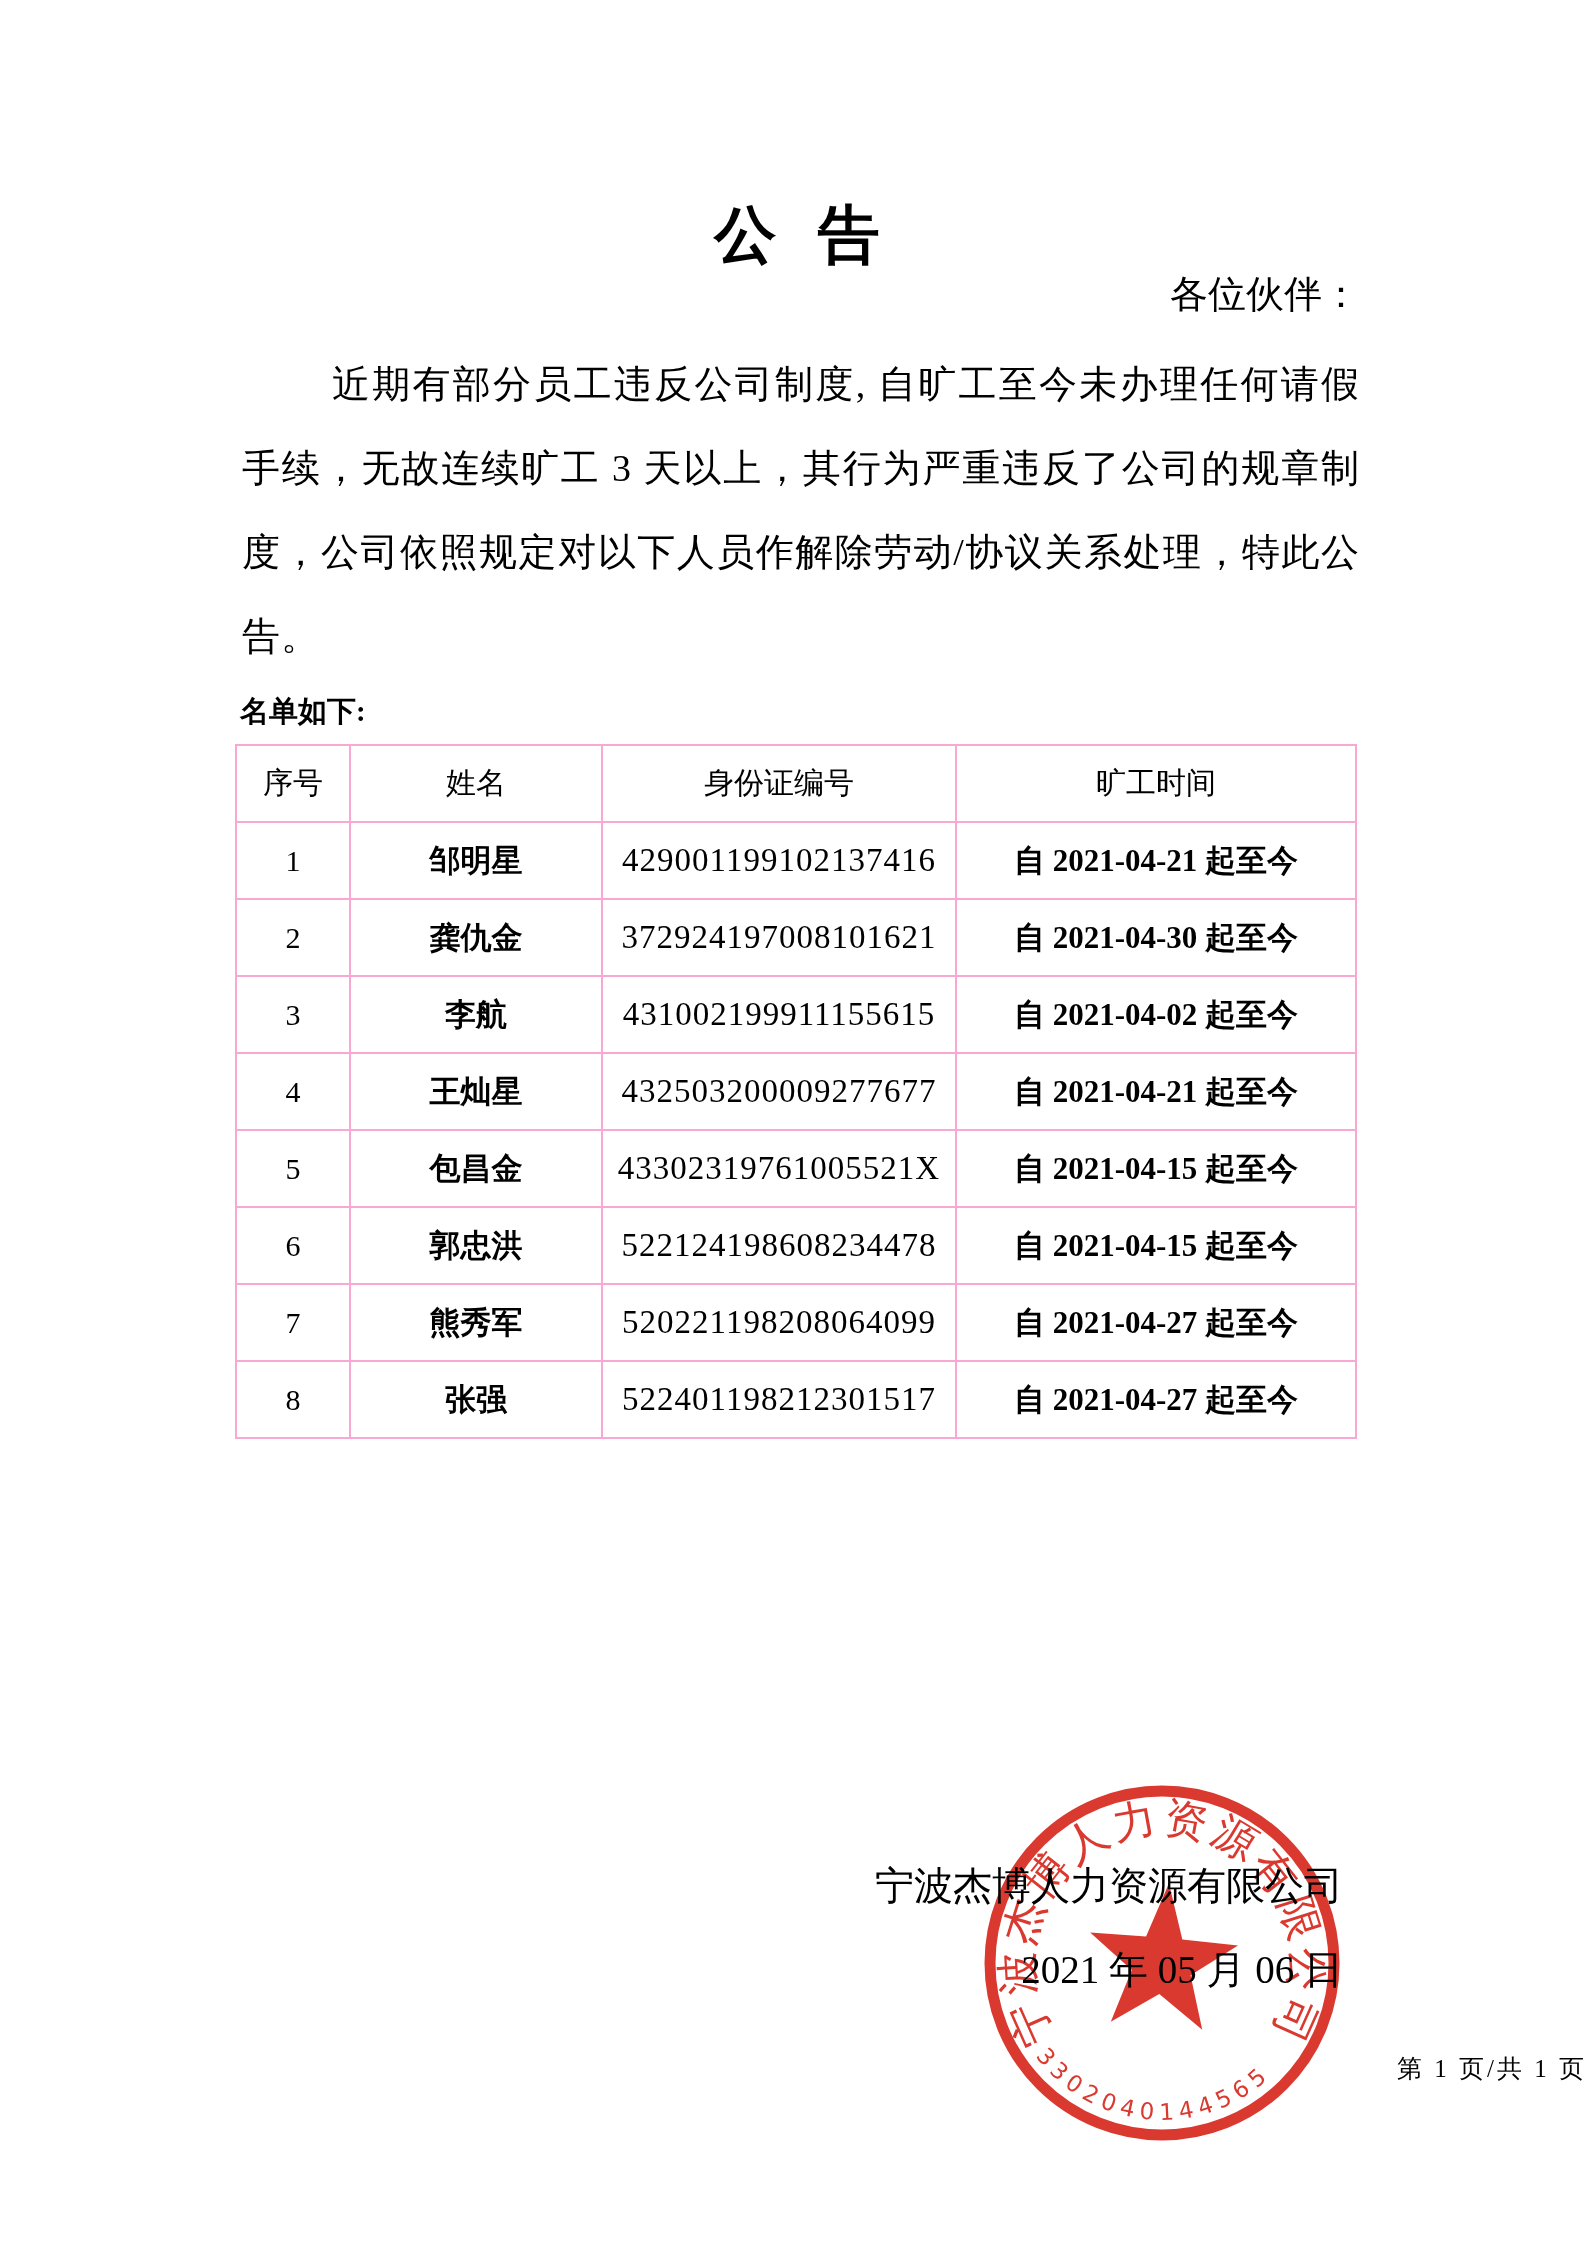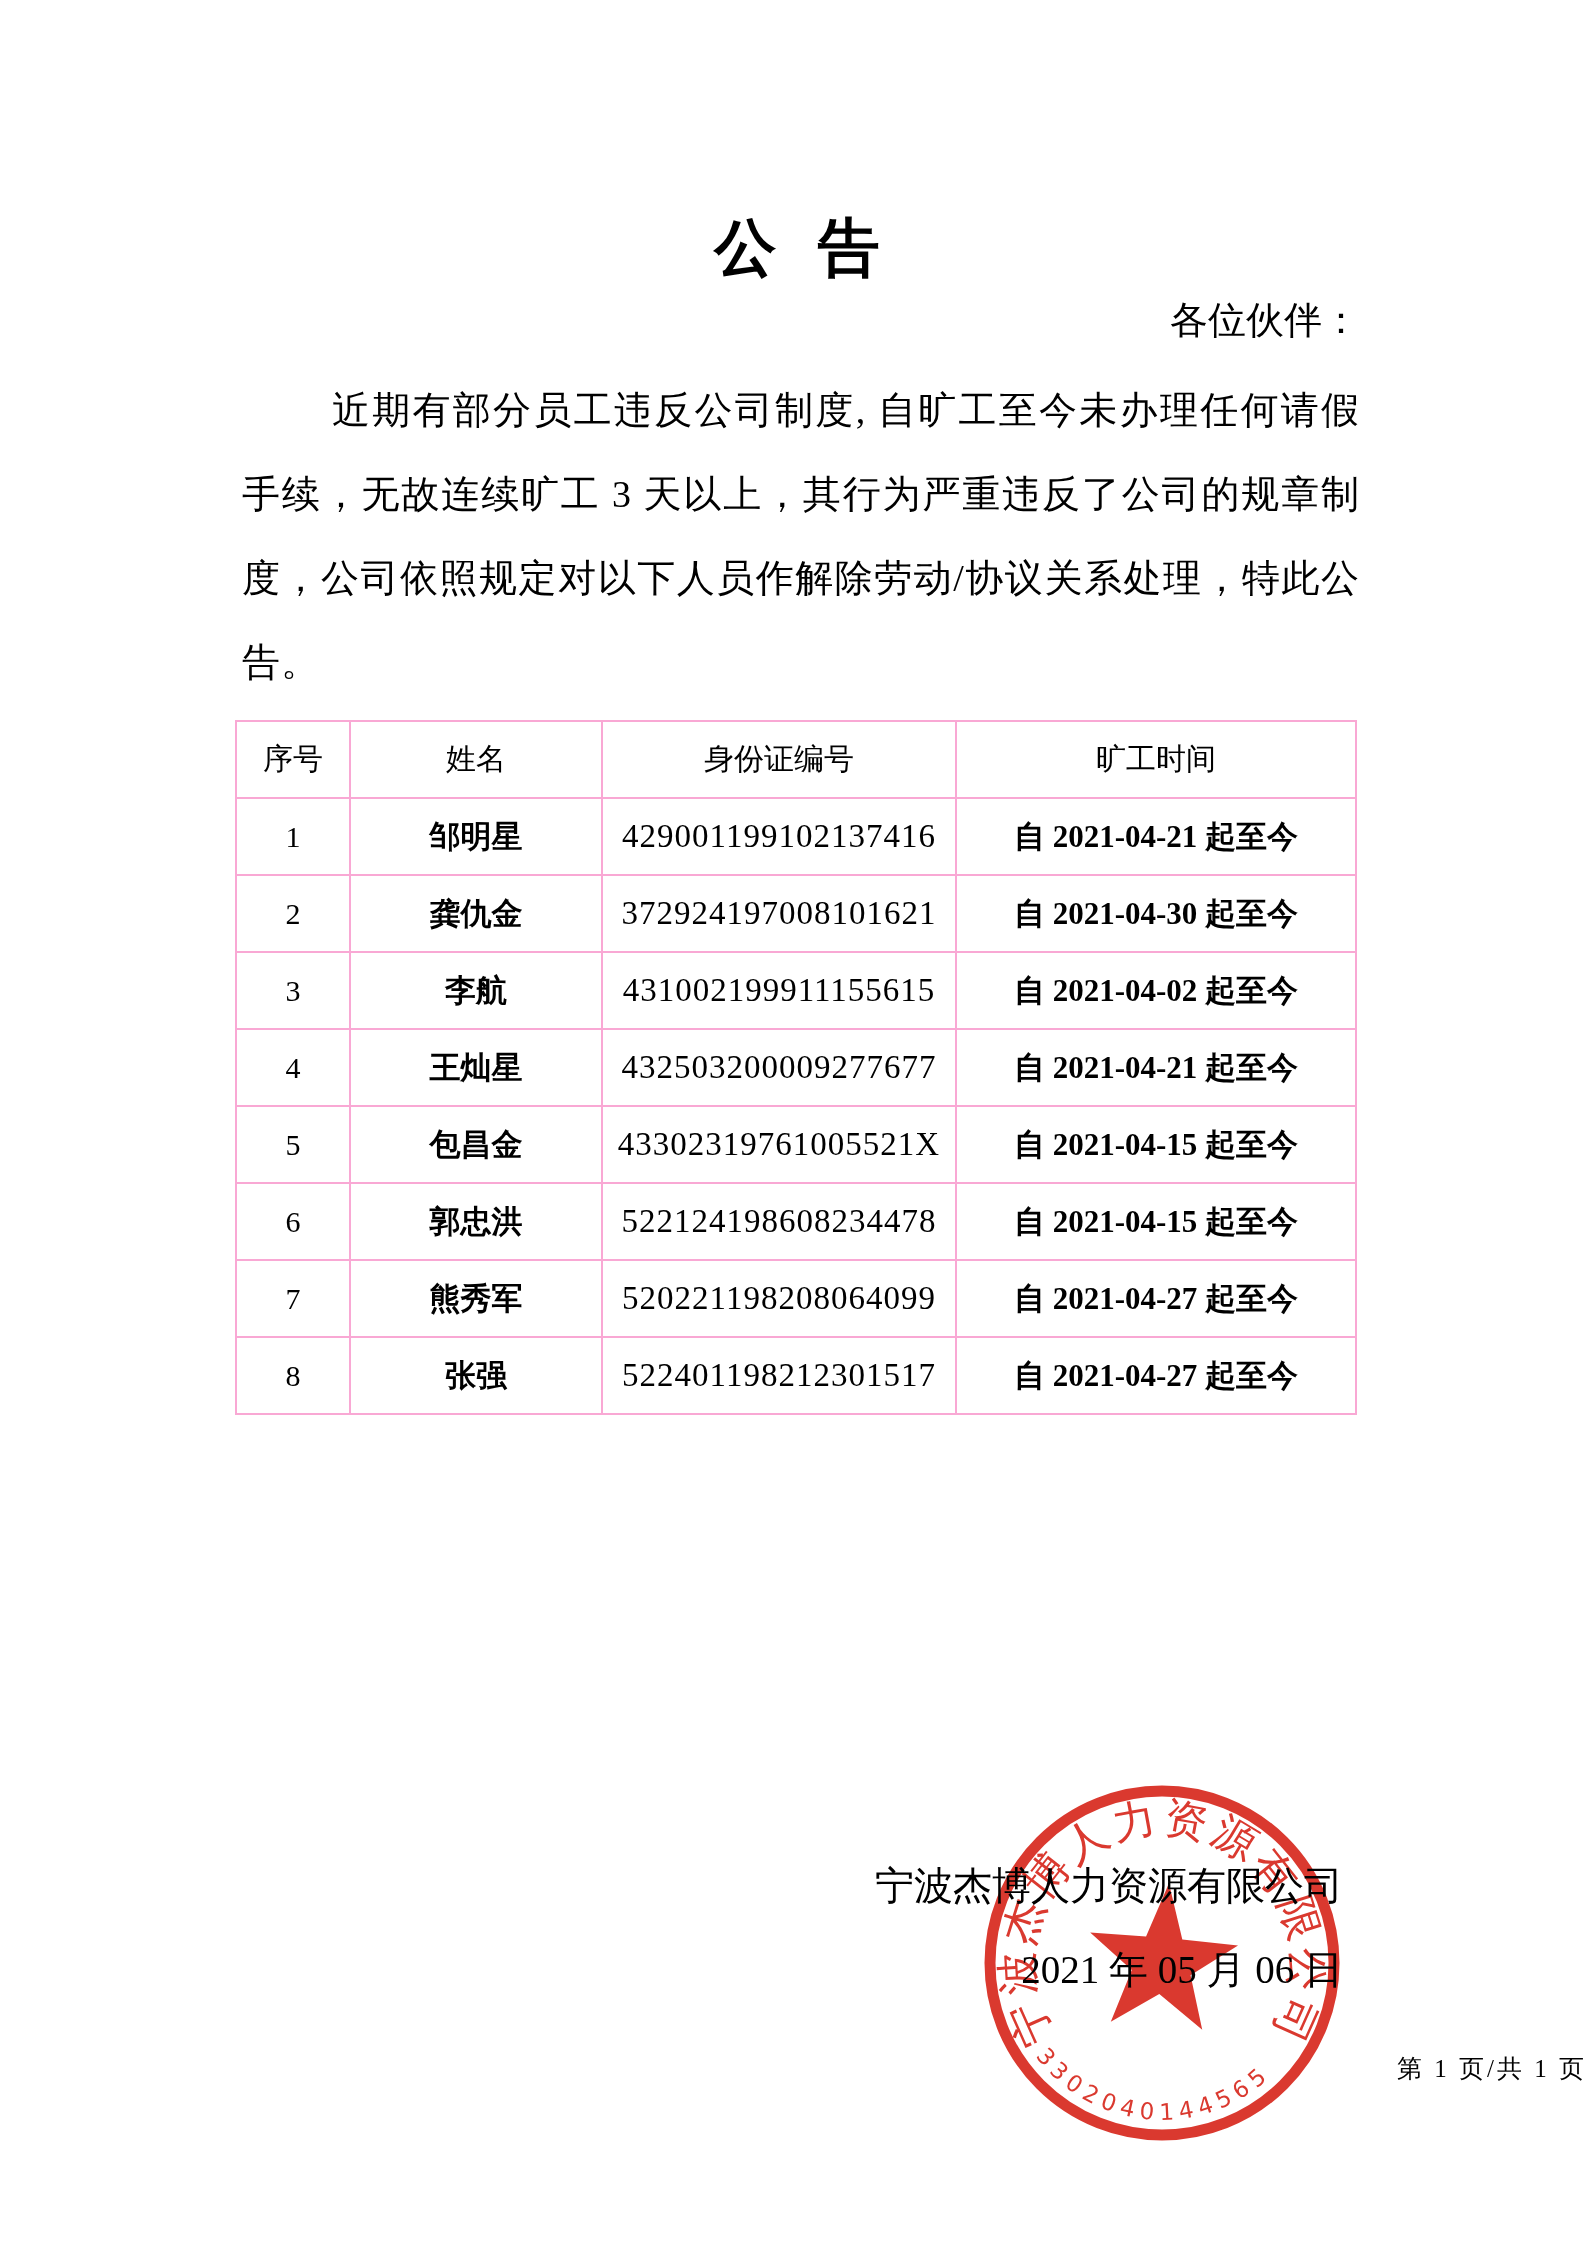--- a/index.html
+++ b/index.html
@@ -8,21 +8,21 @@
     width: 1587px;
     height: 2245px;
     background: #ffffff;
     box-sizing: border-box;
     padding: 0 227px 0 240px;
     font-family: "Liberation Serif", "DejaVu Serif", serif;
     color: #000000;
     overflow: hidden;
   }
   .doc-title {
-    margin: 17px;
+    margin: 4px;
     padding-top: 198px;
     text-align: center;
     font-size: 62px;
     font-weight: bold;
     line-height: 66px;
     letter-spacing: 6px;
     word-spacing: 14px;
   }
   .meta { margin-top: 116px; }
   .meta-line { font-size: 38px; line-height: 44px; margin-bottom: 36px; white-space: nowrap; }
@@ -77,20 +77,21 @@
 
 <div class="page">
 
   <div class="doc-title">公 告</div>
 
 
   <div class="salutation">各位伙伴：</div>
 
   <p class="body-paragraph">近期有部分员工违反公司制度, 自旷工至今未办理任何请假手续，无故连续旷工 3 天以上，其行为严重违反了公司的规章制度，公司依照规定对以下人员作解除劳动/协议关系处理，特此公告。</p>
 
+  <div class="list-caption">名单如下:</div>
 
   <table class="roster">
     <colgroup>
       <col style="width:114px">
         <col style="width:252px">
         <col style="width:354px">
         <col style="width:400px">
     </colgroup>
     <thead>
       <tr>

